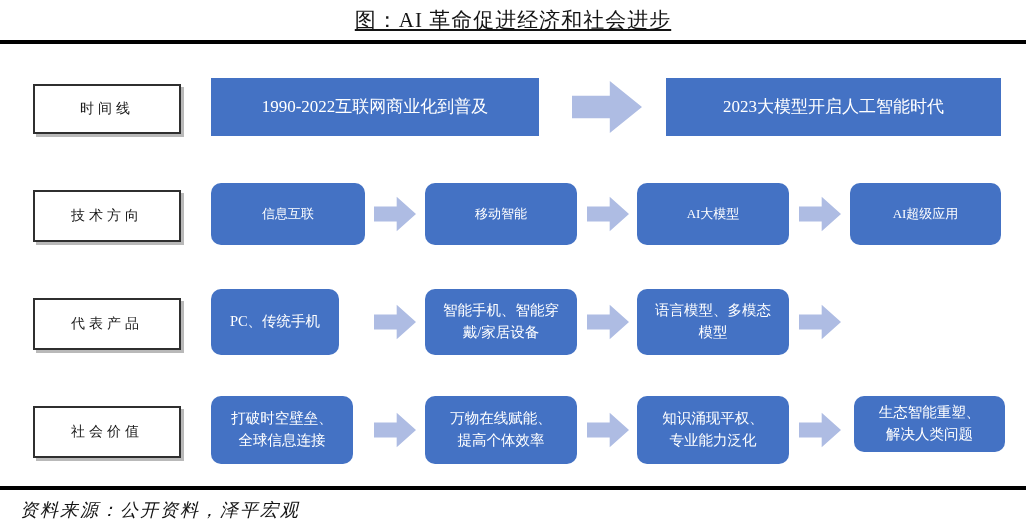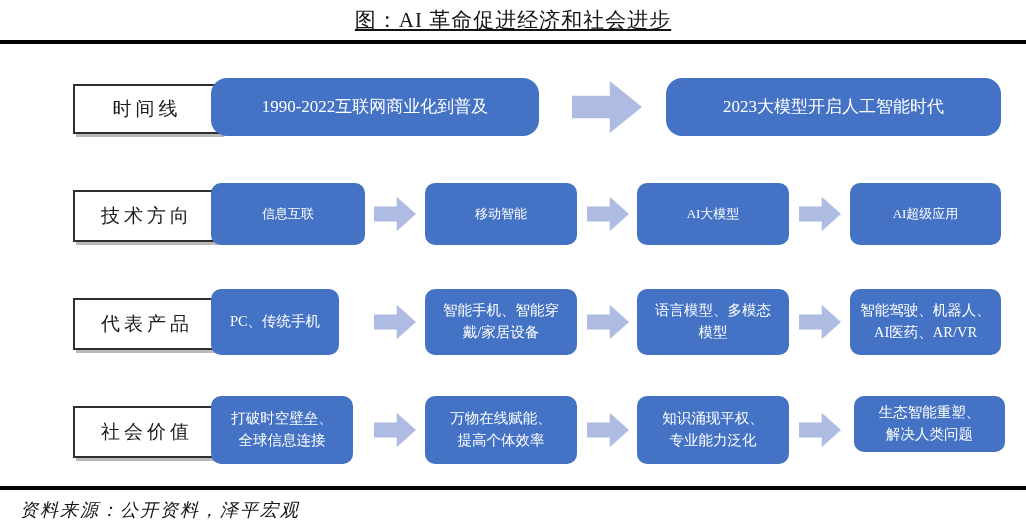--- a/index.html
+++ b/index.html
@@ -26,37 +26,36 @@
   .rule{
     position:absolute;left:0;width:1026px;height:4px;
     background:var(--rule-black);
   }
   .label-box{
     position:absolute;left:33px;width:144px;
     border:2px solid #2f2f2f;
     background:#ffffff;
     box-shadow:3px 3px 0 #b9b9b9;
     display:flex;align-items:center;justify-content:center;
-    font-size:19px;color:var(--ink);
+    font-size:14px;color:var(--ink);
     letter-spacing:4px;
-    margin-left:40px;
   }
   .fbox{
     position:absolute;
     background:var(--box-blue);
     color:#ffffff;
     display:flex;align-items:center;justify-content:center;
     text-align:center;
     border-radius:10px;
     line-height:1.5;
     white-space:pre-line;
     padding:0 8px;
     box-sizing:border-box;
   }
-  .fbox.big{font-size:17px;border-radius:16px;}
+  .fbox.big{font-size:17px;border-radius:0;}
   .fbox.mid{font-size:13px;}
   .fbox.small{font-size:14.5px;}
   .arrow{
     position:absolute;
     background:var(--arrow-blue);
     clip-path:polygon(0 29%, 54% 29%, 54% 2%, 100% 50%, 54% 98%, 54% 71%, 0 71%);
   }
   .source{
     position:absolute;left:20px;top:498px;
     font-style:italic;
@@ -94,22 +93,20 @@
     <span>代表产品</span>
   </div>
   <div class="fbox small" style="left:211px;top:289px;width:128px;height:66px">PC、传统手机</div>
   <div class="arrow" style="left:374px;top:304px;width:42px;height:36px"></div>
   <div class="fbox small" style="left:425px;top:289px;width:152px;height:66px">智能手机、智能穿
 戴/家居设备</div>
   <div class="arrow" style="left:587px;top:304px;width:42px;height:36px"></div>
   <div class="fbox small" style="left:637px;top:289px;width:152px;height:66px">语言模型、多模态
 模型</div>
   <div class="arrow" style="left:799px;top:304px;width:42px;height:36px"></div>
-  <div class="fbox small" style="left:850px;top:289px;width:151px;height:66px">智能驾驶、机器人、
-AI医药、AR/VR</div>
 
   <div class="label-box" style="top:406px;height:48px">
     <span>社会价值</span>
   </div>
   <div class="fbox small" style="left:211px;top:396px;width:142px;height:68px">打破时空壁垒、
 全球信息连接</div>
   <div class="arrow" style="left:374px;top:412px;width:42px;height:36px"></div>
   <div class="fbox small" style="left:425px;top:396px;width:152px;height:68px">万物在线赋能、
 提高个体效率</div>
   <div class="arrow" style="left:587px;top:412px;width:42px;height:36px"></div>

